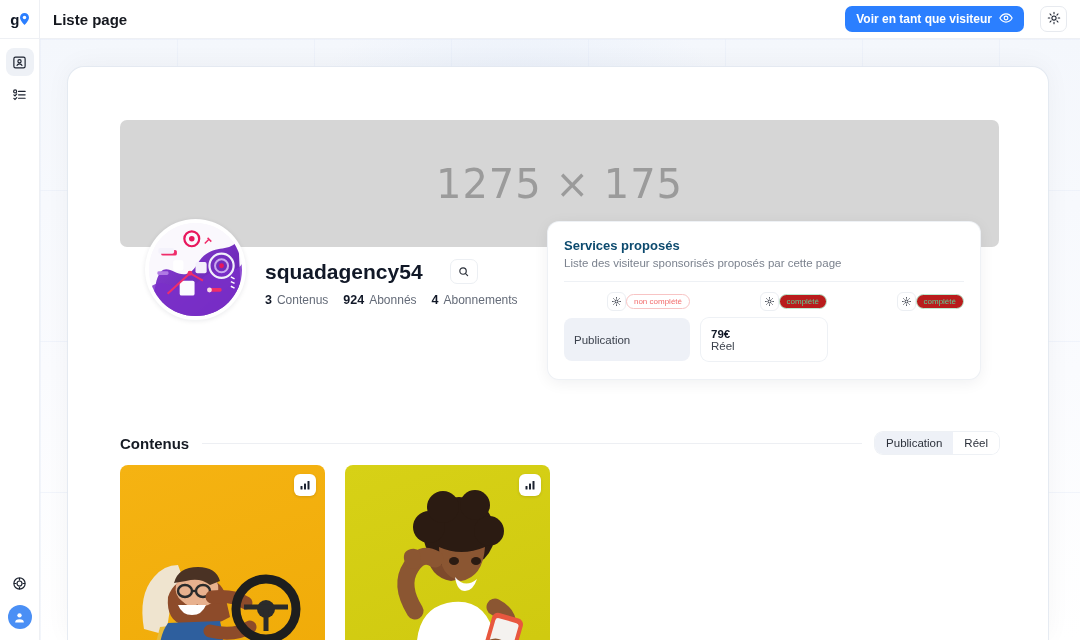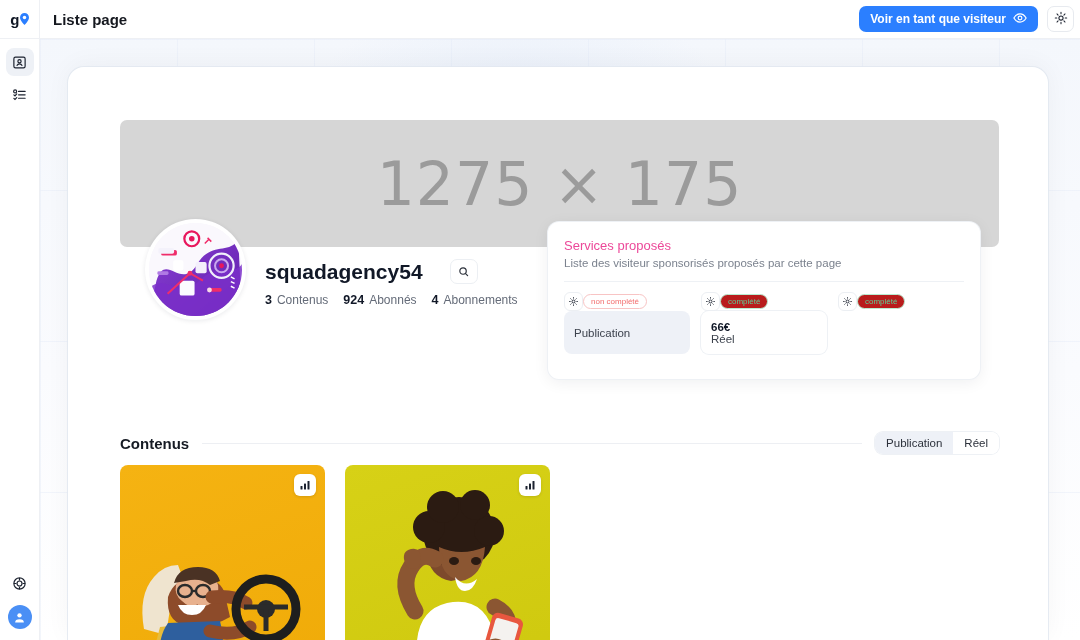--- a/index.html
+++ b/index.html
@@ -22,22 +22,22 @@
     justify-content: center; border-right: 1px solid #eef0f4;
   }
   .logo { display: flex; align-items: baseline; }
   .logo-g { font-size: 15px; font-weight: 800; color: #0f1624; letter-spacing: -0.5px; }
   .logo-pin { width: 9px; height: 12px; position: relative; margin-left: 1px; }
   .logo-pin svg { display: block; }
   .page-title {
     margin-left: 13px; font-size: 15px; font-weight: 700; color: #15181f;
   }
   .topbar-right {
-    margin-left: auto; display: flex; align-items: center; gap: 9px;
-    padding-right: 6px;
+    margin-left: auto; display: flex; align-items: center; gap: 16px;
+    padding-right: 13px;
   }
   .btn-visitor {
     background: #2b7fff; color: #fff; font-size: 12px; font-weight: 700;
     border: none; border-radius: 7px; height: 26px; padding: 0 11px;
     display: flex; align-items: center; gap: 7px; cursor: pointer;
     white-space: nowrap;
   }
   .btn-theme {
     width: 27px; height: 26px; background: #fff; border: 1px solid #e7eaef;
     border-radius: 7px; display: flex; align-items: center;
@@ -90,21 +90,21 @@
     overflow: hidden; z-index: 10;
   }
 
   
   .banner {
     position: absolute; top: 53px; left: 52px; width: 879px; height: 127px;
     background: #d6d6d6; border-radius: 7px;
     display: flex; align-items: center; justify-content: center;
   }
   .banner-label {
-    font-size: 60px; font-weight: 400; color: #9b9b9b;
+    font-size: 40px; font-weight: 400; color: #9b9b9b;
     font-family: "DejaVu Sans", sans-serif; letter-spacing: 1px;
   }
 
   
   .avatar-ring {
     position: absolute; top: 152px; left: 77px; width: 101px; height: 101px;
     border-radius: 50%; background: #ffffff; padding: 4px;
     box-shadow: 0 1px 5px rgba(15,23,42,0.09);
   }
   .avatar-art {
@@ -124,28 +124,29 @@
   .stat-num { font-size: 12.5px; font-weight: 700; color: #111827; }
   .stat-label { font-size: 12px; color: #646b78; }
 
   
   .services {
     position: absolute; top: 222px; left: 548px; width: 432px; height: 157px;
     background: #ffffff; border-radius: 11px;
     box-shadow: 0 0 0 1px #eef1f5, 0 3px 16px rgba(15,23,42,0.07);
     padding: 16px 16px 0 16px; z-index: 20;
   }
-  .services-title { font-size: 13px; font-weight: 400; color: #ec4899; }
+  .services-title { font-size: 13px; font-weight: 700; color: #0c4a6e; }
   .services-sub { font-size: 11.5px; color: #7b828e; margin-top: 4px; }
   .services-divider { height: 1px; background: #eef1f5; margin: 12px 0 0 0; }
   .svc-grid {
     display: grid; grid-template-columns: 1fr 1fr 1fr; gap: 11px; margin-top: 10px;
   }
   .svc-head {
-    display: flex; align-items: center; justify-content: flex-start;
+    display: flex; align-items: center; justify-content: flex-end;
+    margin-bottom: 7px;
   }
   .gear-chip {
     width: 19px; height: 19px; border: 1px solid #eceff3; border-radius: 6px;
     background: #fff; display: flex; align-items: center; justify-content: center;
     cursor: pointer;
   }
   .badge {
     font-size: 8px; border-radius: 9px; padding: 2px 7px; font-weight: 400;
     white-space: nowrap;
   }
@@ -371,21 +372,21 @@
         <div class="svc-head">
           <span class="gear-chip">
             <svg width="11" height="11" viewBox="0 0 24 24" fill="none" stroke="#1d2330" stroke-width="2">
               <circle cx="12" cy="12" r="3.2"></circle>
               <path d="M12 2.6v3 M12 18.4v3 M21.4 12h-3 M5.6 12h-3 M18.6 5.4l-2.1 2.1 M7.5 16.5l-2.1 2.1 M18.6 18.6l-2.1-2.1 M7.5 7.5L5.4 5.4"></path>
             </svg>
           </span>
           <span class="badge badge-green">complété</span>
         </div>
         <div class="svc-card plain">
-          <span class="svc-price">66€</span>
+          <span class="svc-price">79€</span>
           <span class="svc-type">Réel</span>
         </div>
       </div>
 
       <div>
         <div class="svc-head">
           <span class="gear-chip">
             <svg width="11" height="11" viewBox="0 0 24 24" fill="none" stroke="#1d2330" stroke-width="2">
               <circle cx="12" cy="12" r="3.2"></circle>
               <path d="M12 2.6v3 M12 18.4v3 M21.4 12h-3 M5.6 12h-3 M18.6 5.4l-2.1 2.1 M7.5 16.5l-2.1 2.1 M18.6 18.6l-2.1-2.1 M7.5 7.5L5.4 5.4"></path>

